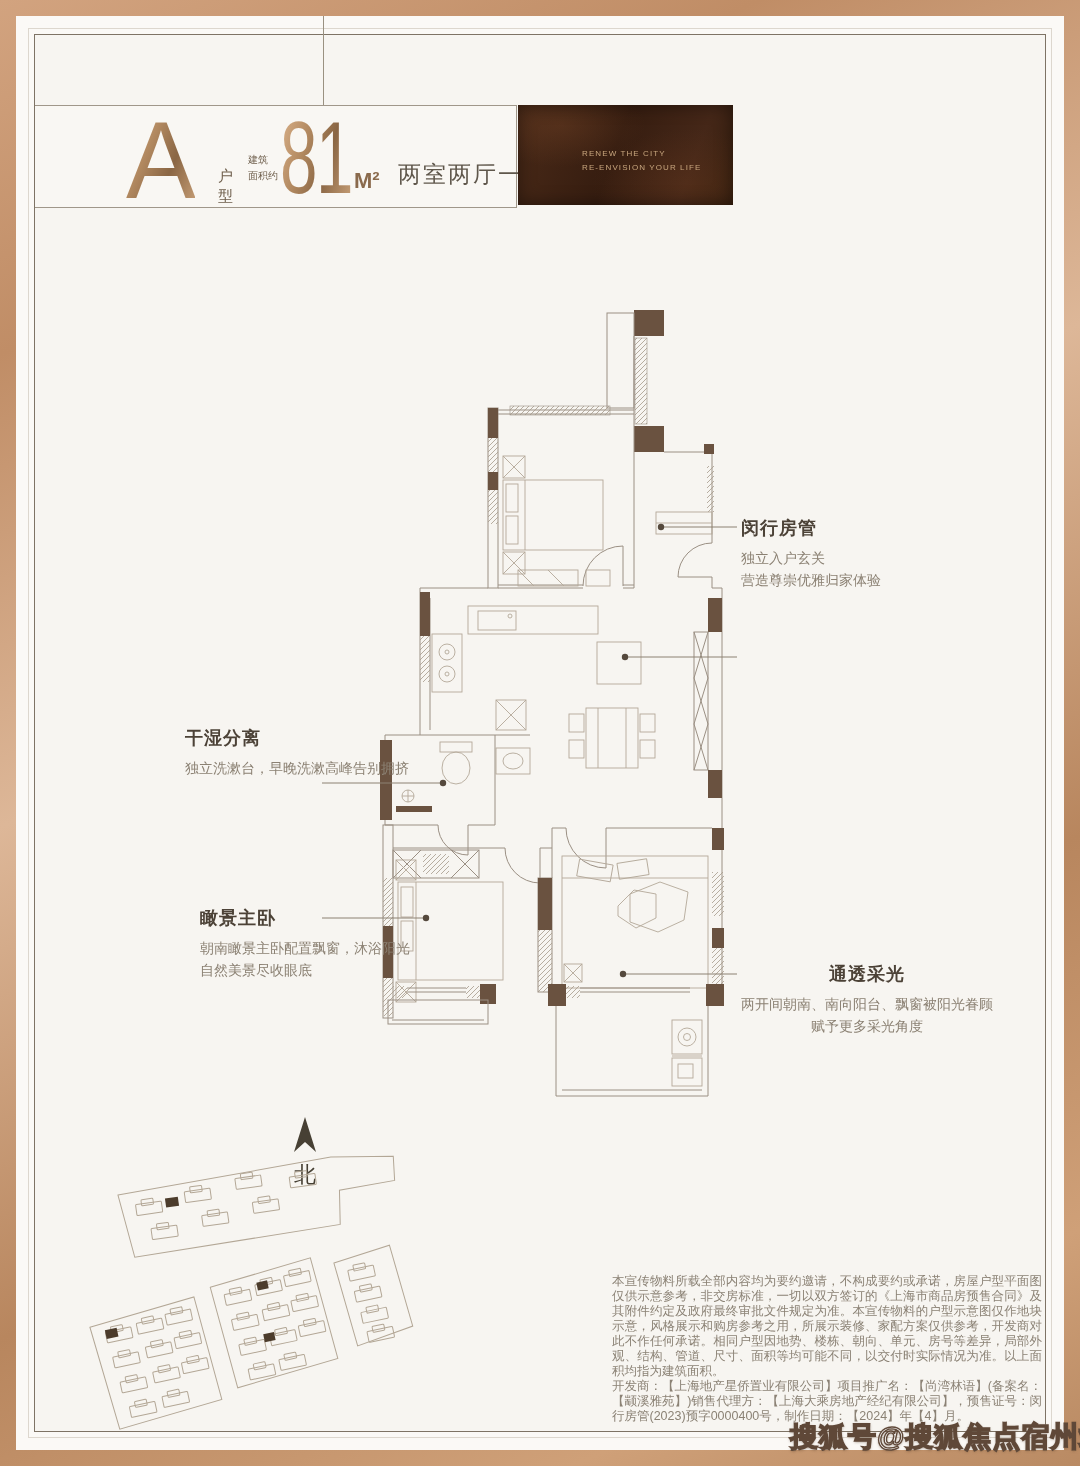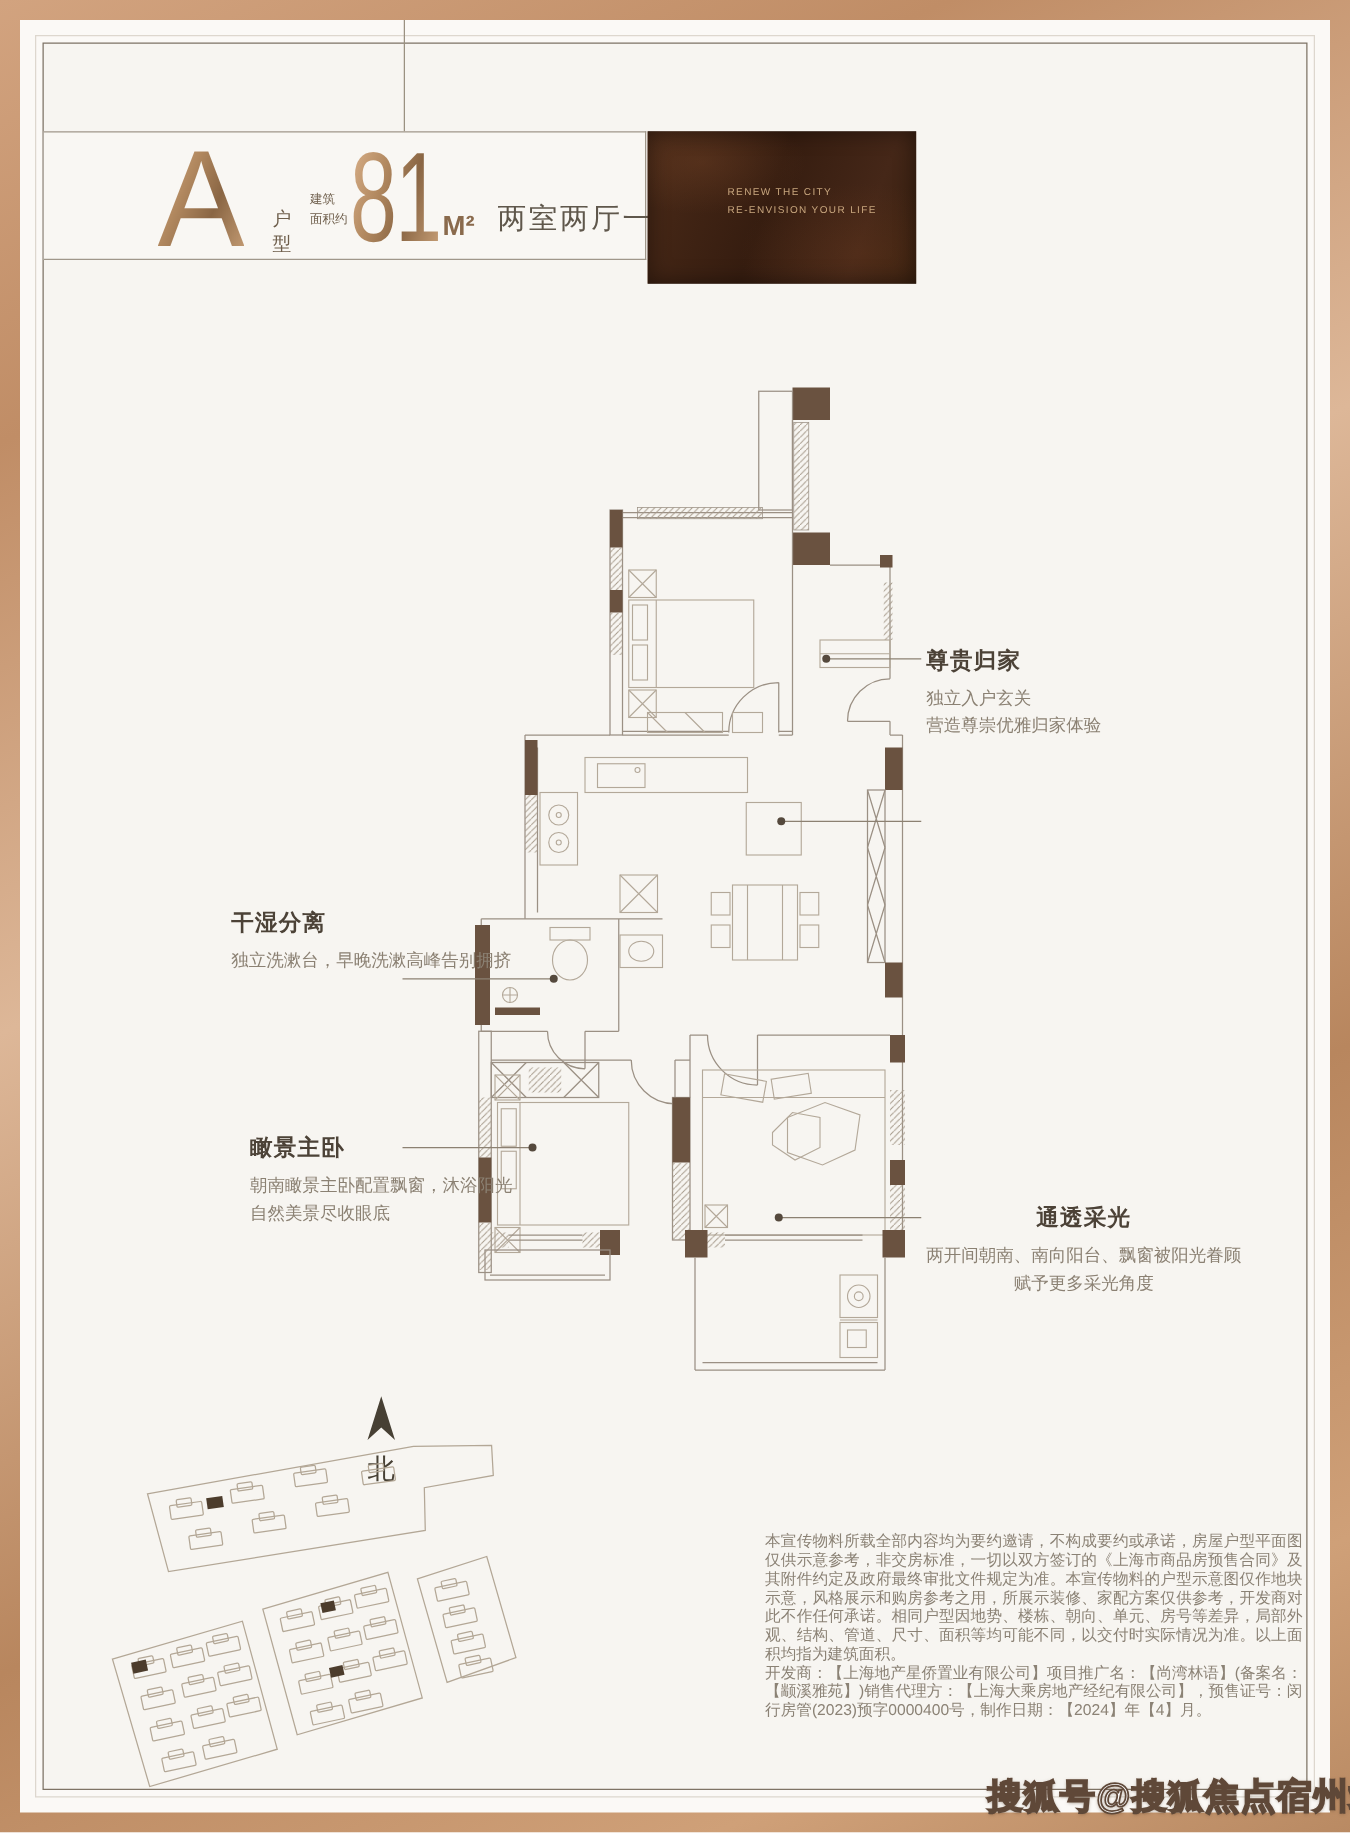--- a/index.html
+++ b/index.html
@@ -20,39 +20,39 @@
     -webkit-background-clip:text;background-clip:text;color:transparent;
   }
   .unit-letter{position:absolute;left:126px;top:108px;font-size:110px;line-height:0.95;font-weight:normal;transform:scaleX(.95);transform-origin:left top;}
   .unit-label{position:absolute;left:218px;top:147px;width:18px;font-size:15px;line-height:1.35;color:#6e5e4b;word-break:break-all;margin-top:19px;}
   .area-prefix{position:absolute;left:248px;top:152px;font-size:10px;line-height:1.6;color:#6e5e4b;}
   .area-value{position:absolute;left:280px;top:112px;font-size:102px;line-height:0.92;letter-spacing:-2px;transform:scaleX(.66);transform-origin:left top;}
   .area-unit{position:absolute;left:354px;top:168px;font-size:22px;color:#8a6a4c;font-weight:bold;}
   .layout-desc{position:absolute;left:398px;top:159px;font-size:23px;letter-spacing:2px;color:#5f574b;}
 
   
-  .banner{position:absolute;left:518px;top:105px;width:215px;height:122px;
+  .banner{position:absolute;left:518px;top:105px;width:215px;height:100px;
     background:
       radial-gradient(120px 60px at 20% 20%,rgba(120,70,40,.35),transparent 70%),
       radial-gradient(140px 80px at 80% 80%,rgba(110,60,30,.3),transparent 70%),
       linear-gradient(110deg,#4a2a18 0%,#361d10 45%,#452718 78%,#38200f 100%);
     box-shadow:inset 0 0 18px rgba(0,0,0,.45);}
   .banner-text{position:absolute;left:64px;top:42px;font-size:8px;letter-spacing:1.1px;line-height:1.7;color:#c8a67e;white-space:nowrap;}
 
   
   .plan{position:absolute;left:350px;top:280px;}
   .overlay{position:absolute;left:0;top:0;pointer-events:none;}
 
   
   .callout{position:absolute;}
   .callout h4{margin:0 0 7px 0;font-size:18px;letter-spacing:1px;color:#4c4237;font-weight:bold;}
   .callout p{margin:0;font-size:14px;line-height:1.6;color:#8b8173;}
 
   
-  .disclaimer{position:absolute;left:612px;top:1226px;width:430px;font-size:12.5px;line-height:1.2;color:#8b8275;text-align:justify;}
+  .disclaimer{position:absolute;left:612px;top:1274px;width:430px;font-size:12.5px;line-height:1.2;color:#8b8275;text-align:justify;}
   .disclaimer p{margin:0;}
 
   
   .watermark{position:absolute;left:790px;top:1418px;font-size:28px;font-weight:bold;letter-spacing:1px;color:#ffffff;
     -webkit-text-stroke:1.4px #5f4838;text-shadow:0 1px 3px rgba(80,55,35,.55);white-space:nowrap;}
 
   
   .w{stroke:#9b9084;fill:none;stroke-width:1;}
   .f{stroke:#b3a899;fill:none;stroke-width:.9;}
   .dk{fill:#6a5240;stroke:none;}
@@ -305,21 +305,21 @@
       <rect class="siteDark" x="262" y="1337" width="11" height="8"></rect>
       <path d="M346,1282 L404,1276 L410,1360 L352,1368 Z"></path>
       <use href="#bld" x="358" y="1288"></use>
         <use href="#bld" x="360" y="1310"></use>
       <use href="#bld" x="362" y="1332"></use>
         <use href="#bld" x="364" y="1352"></use>
     </g>
   </svg>
 
   <div class="callout" style="left:741px;top:516px;">
-    <h4>尊贵归家</h4>
+    <h4>闵行房管</h4>
     <p>独立入户玄关</p>
     <p>营造尊崇优雅归家体验</p>
   </div>
   <div class="callout" style="left:185px;top:726px;">
     <h4>干湿分离</h4>
     <p>独立洗漱台，早晚洗漱高峰告别拥挤</p>
   </div>
   <div class="callout" style="left:200px;top:906px;">
     <h4>瞰景主卧</h4>
     <p>朝南瞰景主卧配置飘窗，沐浴阳光</p>

